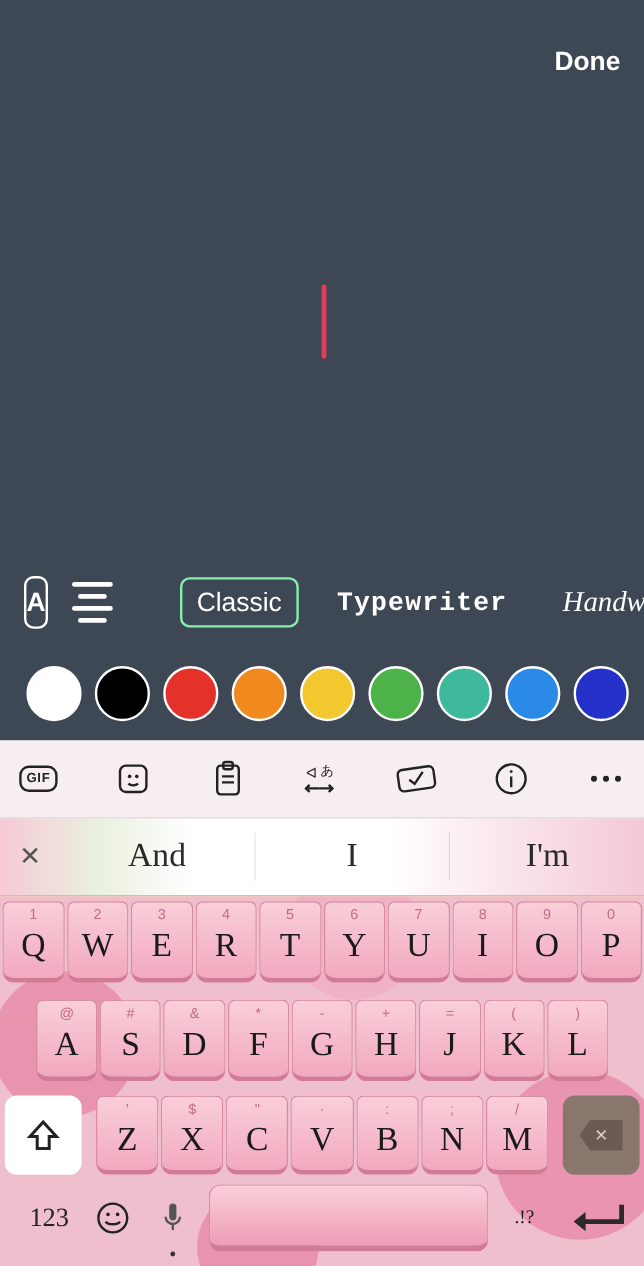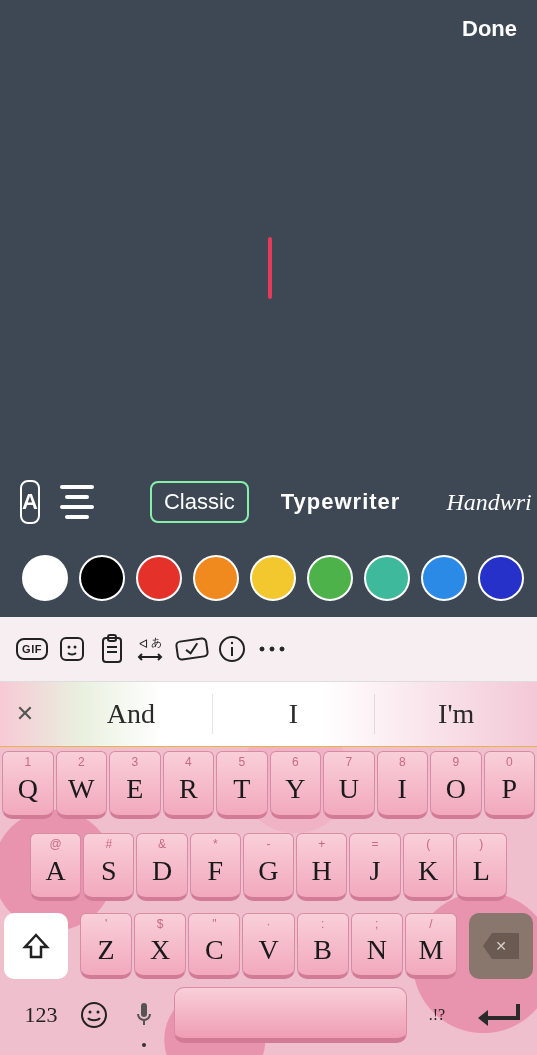--- a/index.html
+++ b/index.html
@@ -12,21 +12,21 @@
     position: relative;
   }
 
   
   .top-area {
     position: relative;
     height: 617px;
   }
   .done-btn {
     position: absolute;
-    top: 16px;
+    top: 38px;
     right: 20px;
     color: #fff;
     font-size: 22px;
     font-weight: 600;
     background: none;
     border: none;
   }
   .cursor {
     position: absolute;
     left: 268px;
@@ -96,21 +96,21 @@
     color: #fff;
     font-size: 22px;
     background: none;
     border: none;
     white-space: nowrap;
   }
   .style-chip.selected {
     border: 2px solid #86efac;
     padding: 6px 12px;
   }
-  .typewriter { font-family: Liberation Sans, sans-serif; font-weight: bold; letter-spacing: 1px; }
+  .typewriter { font-family: Liberation Mono, monospace; font-weight: bold; letter-spacing: 1px; }
   .handwrite { font-family: "Brush Script MT", cursive; font-style: italic; font-size:24px;}
 
   
   .color-row {
     position: absolute;
     top: 555px;
     left: 0;
     right: 0;
     display: flex;
     gap: 11px;
@@ -131,21 +131,21 @@
     left: 0;
     right: 0;
     bottom: 0;
     background: #f6e8ec;
   }
 
   .kbd-toolbar {
     height: 64px;
     display: flex;
     align-items: center;
-    justify-content: flex-start;
+    justify-content: space-between;
     background: #f6eef1;
     padding: 0 12px;
   }
   .kbd-tool {
     width: 40px;
     height: 40px;
     display: flex;
     align-items: center;
     justify-content: center;
     color: #222;

